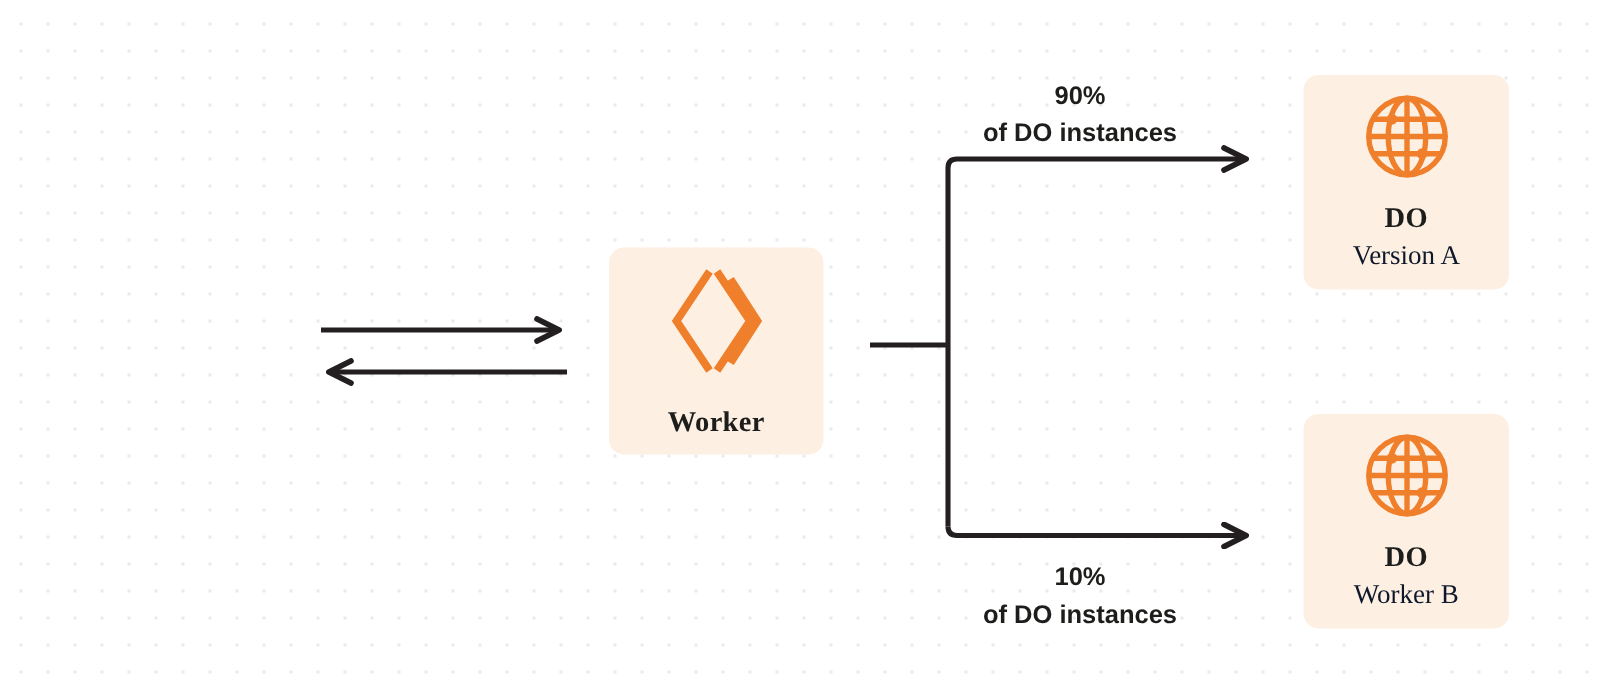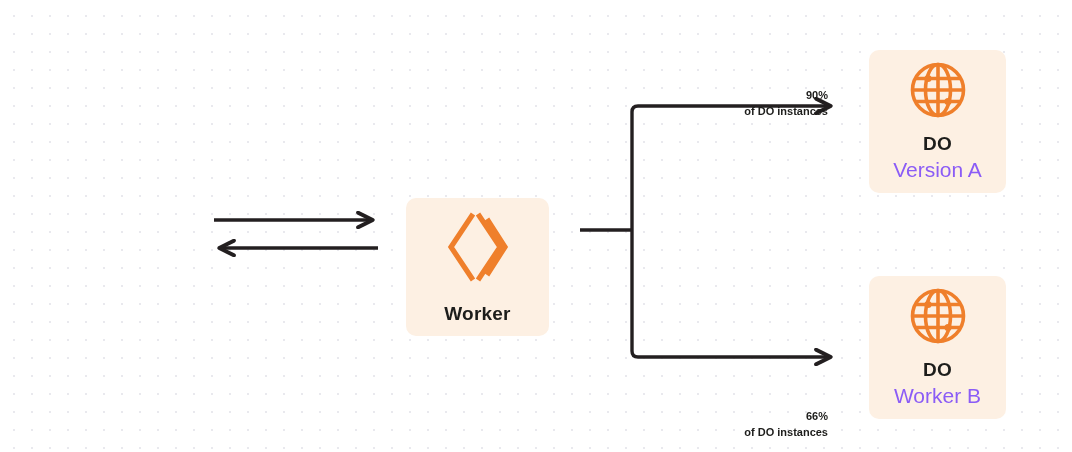--- a/index.html
+++ b/index.html
@@ -17,68 +17,67 @@
     background-size: 18px 18px;
     background-position: 5px 7px;
   }
   .node {
     position: absolute;
     border-radius: 10px;
     display: flex;
     flex-direction: column;
     align-items: center;
     justify-content: center;
+    font-family: Liberation Serif, serif;
   }
   .node-client {
     left: 42px; top: 165px; width: 144px; height: 138px;
     background: #f4f5f7;
   }
   .node-worker {
     left: 406px; top: 165px; width: 143px; height: 138px;
     background: #fdf0e3;
-    margin-top: 33px;
   }
   .node-do-a {
     left: 869px; top: 50px; width: 137px; height: 143px;
     background: #fdf0e3;
   }
   .node-do-b {
     left: 869px; top: 276px; width: 137px; height: 143px;
     background: #fdf0e3;
   }
   .label-main {
     font-size: 19px;
     font-weight: bold;
     color: #1d1d1b;
     letter-spacing: 0.2px;
   }
   .label-sub {
-    font-size: 21px;
+    font-size: 18px;
     font-weight: normal;
-    color: #8b5cf6;
+    color: #0f172a;
     margin-top: 3px;
   }
   .icon-worker { margin-bottom: 14px; }
   .icon-globe { margin-bottom: 10px; }
   .do-text { display: flex; flex-direction: column; align-items: center; }
   svg.edges {
     position: absolute;
     left: 0; top: 0;
     width: 1072px; height: 452px;
     pointer-events: none;
   }
   .edge-label {
     position: absolute;
-    text-align: right;
-    font-size: 11px;
+    text-align: center;
+    font-size: 17px;
     font-weight: bold;
     color: #1d1d1b;
     line-height: 1.45;
     white-space: nowrap;
-    margin-top: 36px;
   }
   .edge-label-top { left: 612px; top: 52px; width: 216px; }
   .edge-label-bottom { left: 612px; top: 373px; width: 216px; }
 </style>
 </head>
 <body>
 
 <div id="canvas">
 
   <svg class="edges" viewBox="0 0 1072 452" xmlns="http://www.w3.org/2000/svg">
@@ -115,21 +114,21 @@
       <path d="M 632 351 Q 632 357 638 357 L 830 357" fill="none" stroke="#231f20" stroke-width="3.4" stroke-linecap="butt" marker-end="url(#arrowRight)"></path>
     </g>
   </svg>
 
   <div class="edge-label edge-label-top">
     <div>90%</div>
     <div>of DO instances</div>
   </div>
 
   <div class="edge-label edge-label-bottom">
-    <div>66%</div>
+    <div>10%</div>
     <div>of DO instances</div>
   </div>
 
 
   <div class="node node-worker">
     <div class="icon-worker">
       <svg width="64" height="76" viewBox="0 0 64 76" xmlns="http://www.w3.org/2000/svg">
         <g fill="none" stroke="#ef7f2b" stroke-width="5.2" stroke-linejoin="miter" stroke-linecap="butt">
           <path d="M 27 5 L 5 38 L 27 71"></path>
           <path d="M 32 5 L 54 38 L 32 71"></path>

